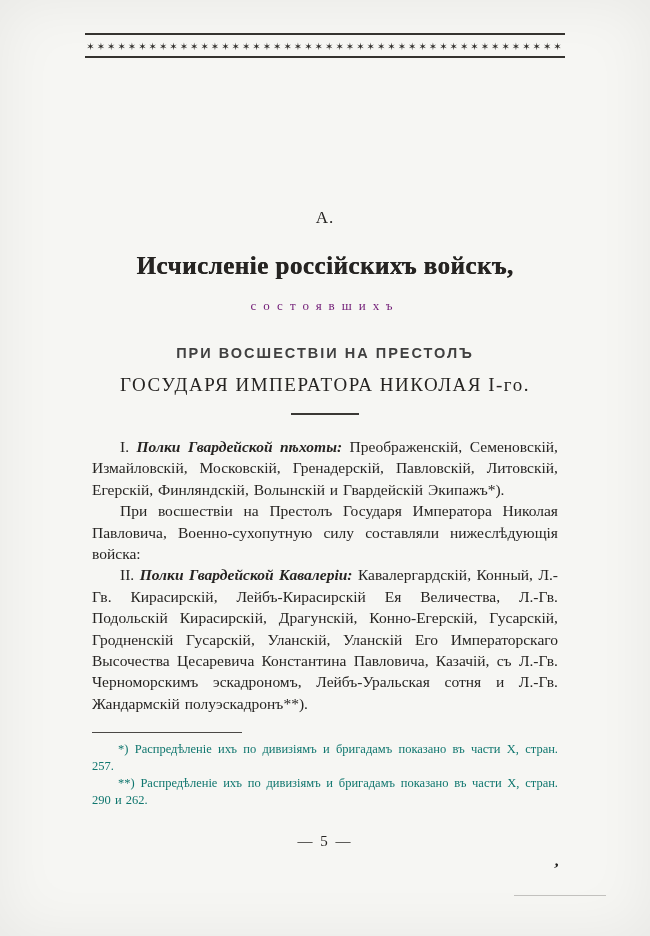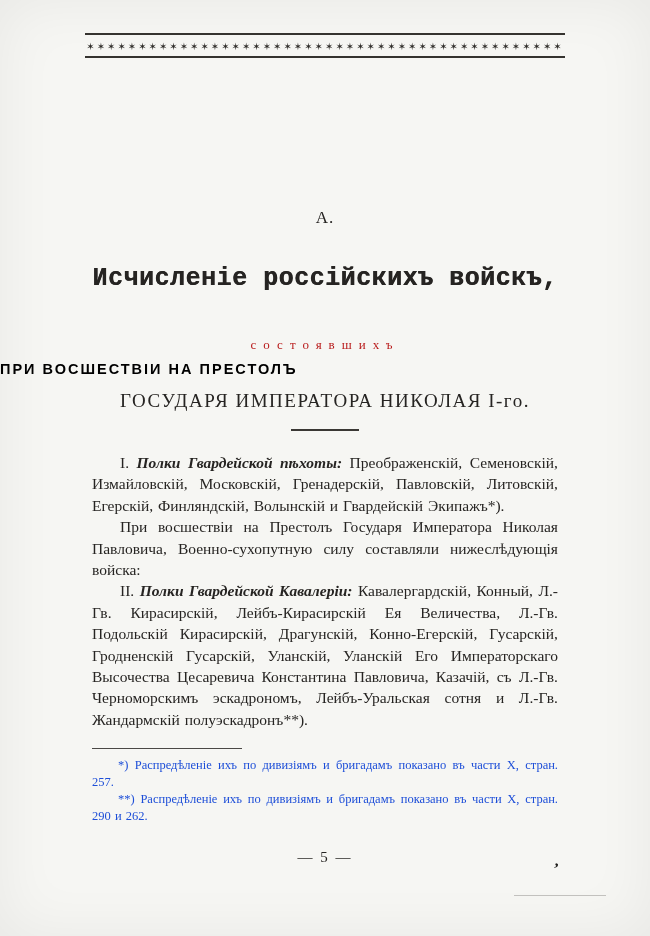--- a/index.html
+++ b/index.html
@@ -40,42 +40,43 @@
   }
 
   
   .section-letter {
     margin-top: 150px;
     text-align: center;
     font-size: 17px;
     letter-spacing: 1px;
   }
   .main-title {
-    margin-top: 36px;
-    text-align: center;
-    font-family: Liberation Mono, monospace;
+    margin-top: 24px;
+    text-align: center;
+    font-family: Liberation Serif, serif;
     font-size: 25px;
     font-weight: bold;
     letter-spacing: 0.5px;
     text-shadow: 0.4px 0 0 #262422;
   }
   .subtitle-1 {
-    margin-top: 44px;
+    margin-top: 18px;
     text-align: center;
     font-size: 13px;
     letter-spacing: 7px;
-    color: #b91c1c;
+    color: #701a75;
   }
   .subtitle-2 {
-    margin-top: 8px;
+    margin-top: 31px;
+    text-align: center;
     font-family: "Liberation Sans", sans-serif;
     font-size: 14.5px;
     font-weight: bold;
     letter-spacing: 2px;
-    color: #000000;
+    color: #404040;
   }
   .subtitle-3 {
     margin-top: 13px;
     text-align: center;
     font-size: 19px;
     letter-spacing: 1.5px;
     font-weight: 500;
   }
   .title-divider {
     width: 68px;
@@ -107,21 +108,21 @@
     width: 150px;
     border: none;
     border-top: 1px solid #4a4845;
     margin: 18px 0 8px 0;
   }
   .footnotes {
     font-size: 12.5px;
     line-height: 17px;
     text-align: justify;
     word-spacing: 1px;
-    color: #1d4ed8;
+    color: #0f766e;
   }
   .footnotes p {
     margin: 0;
     text-indent: 26px;
   }
 
   
   .page-number {
     margin-top: 24px;
     text-align: center;

